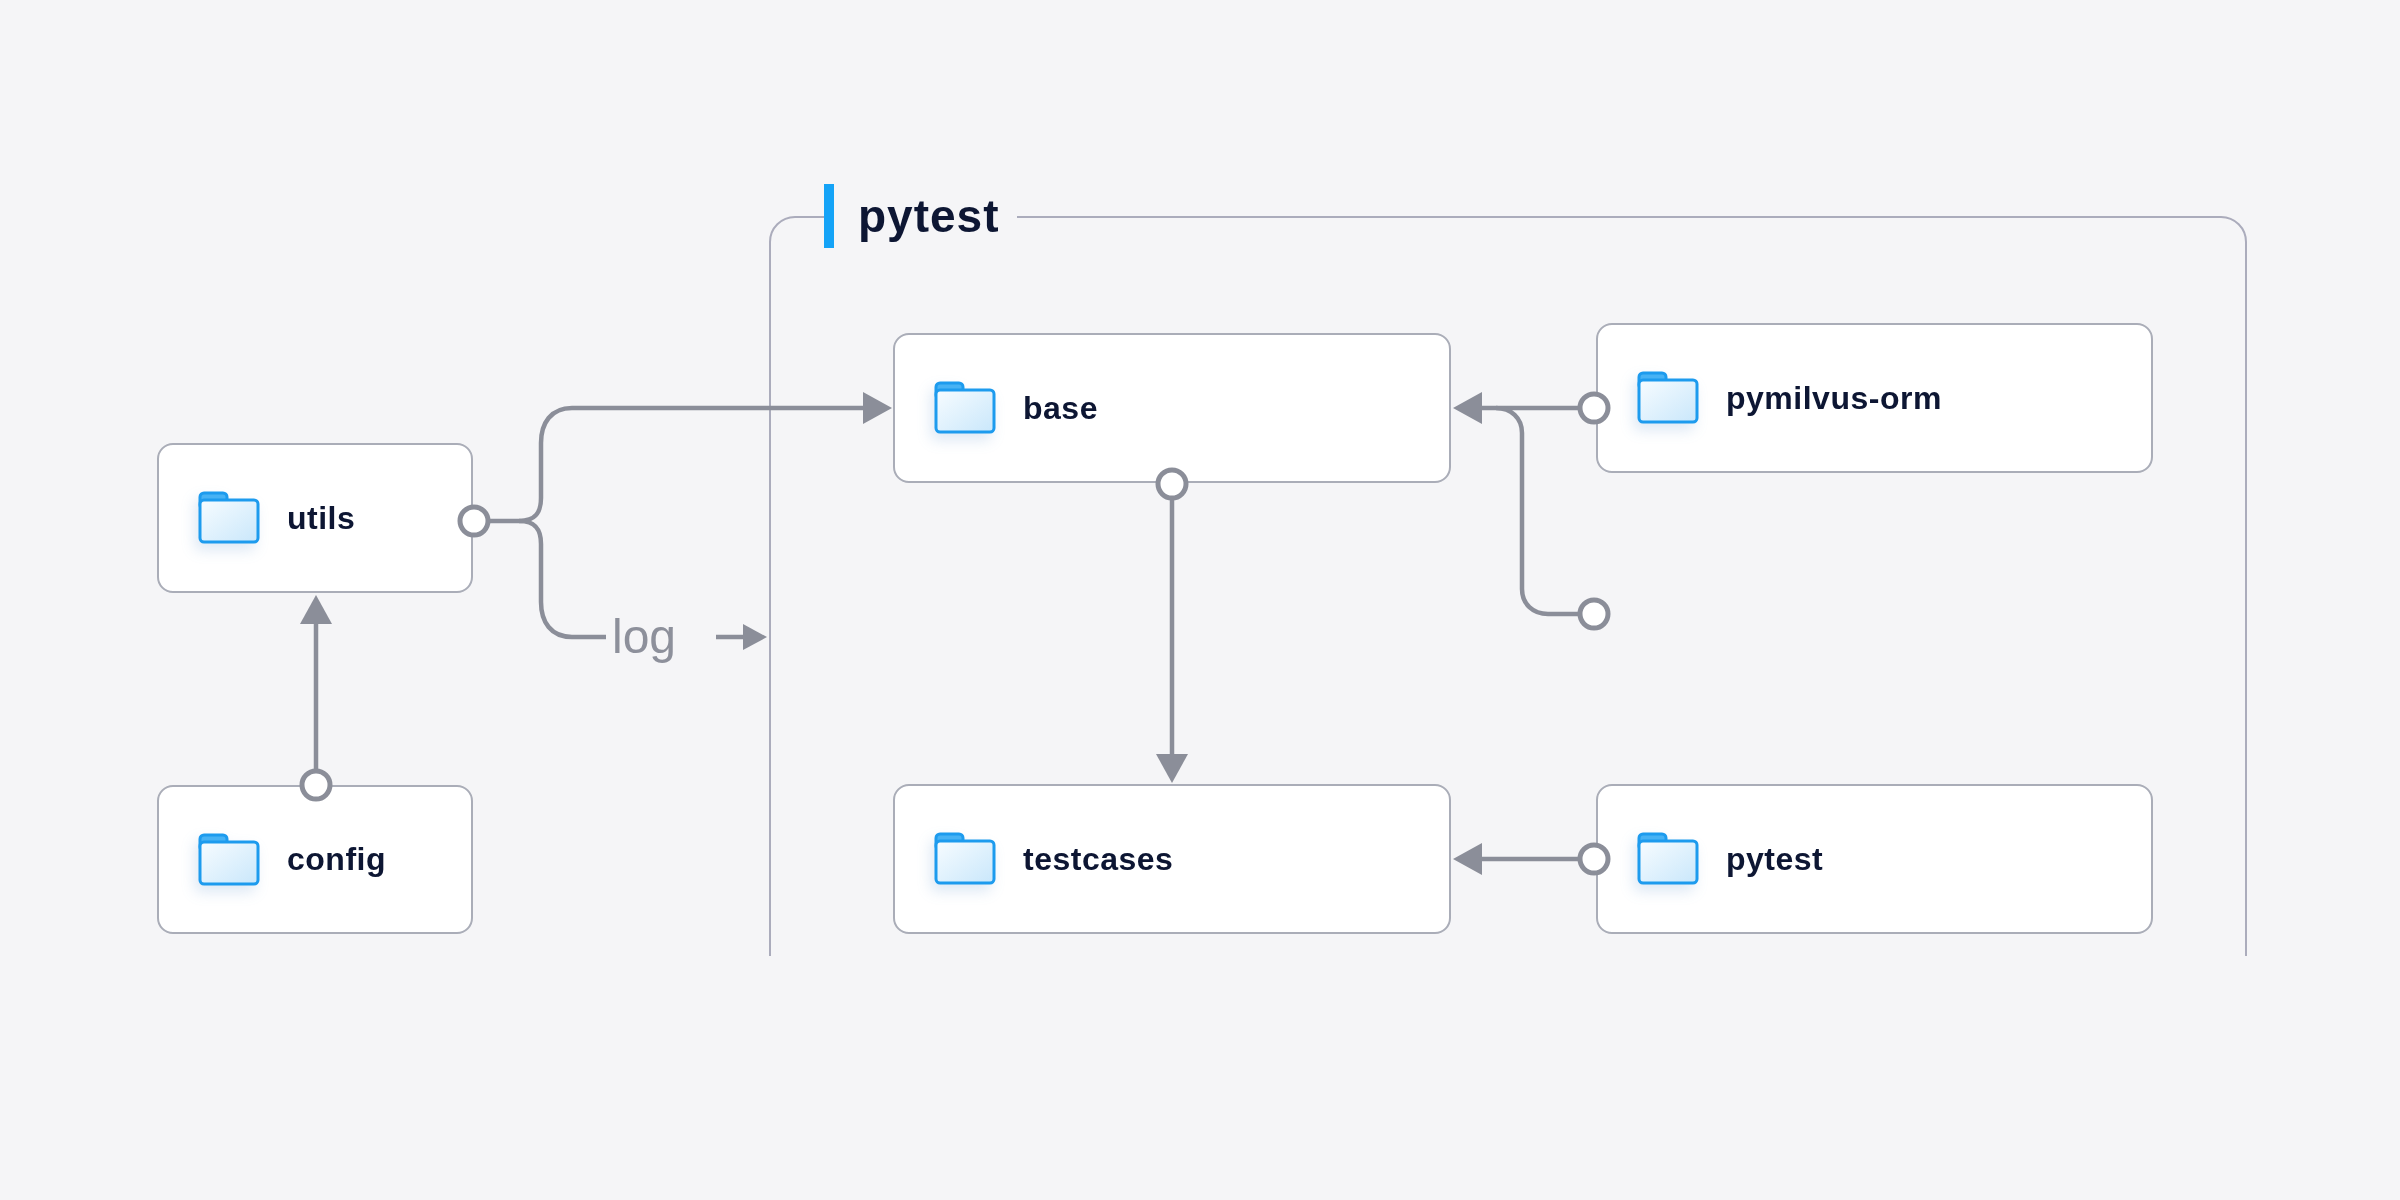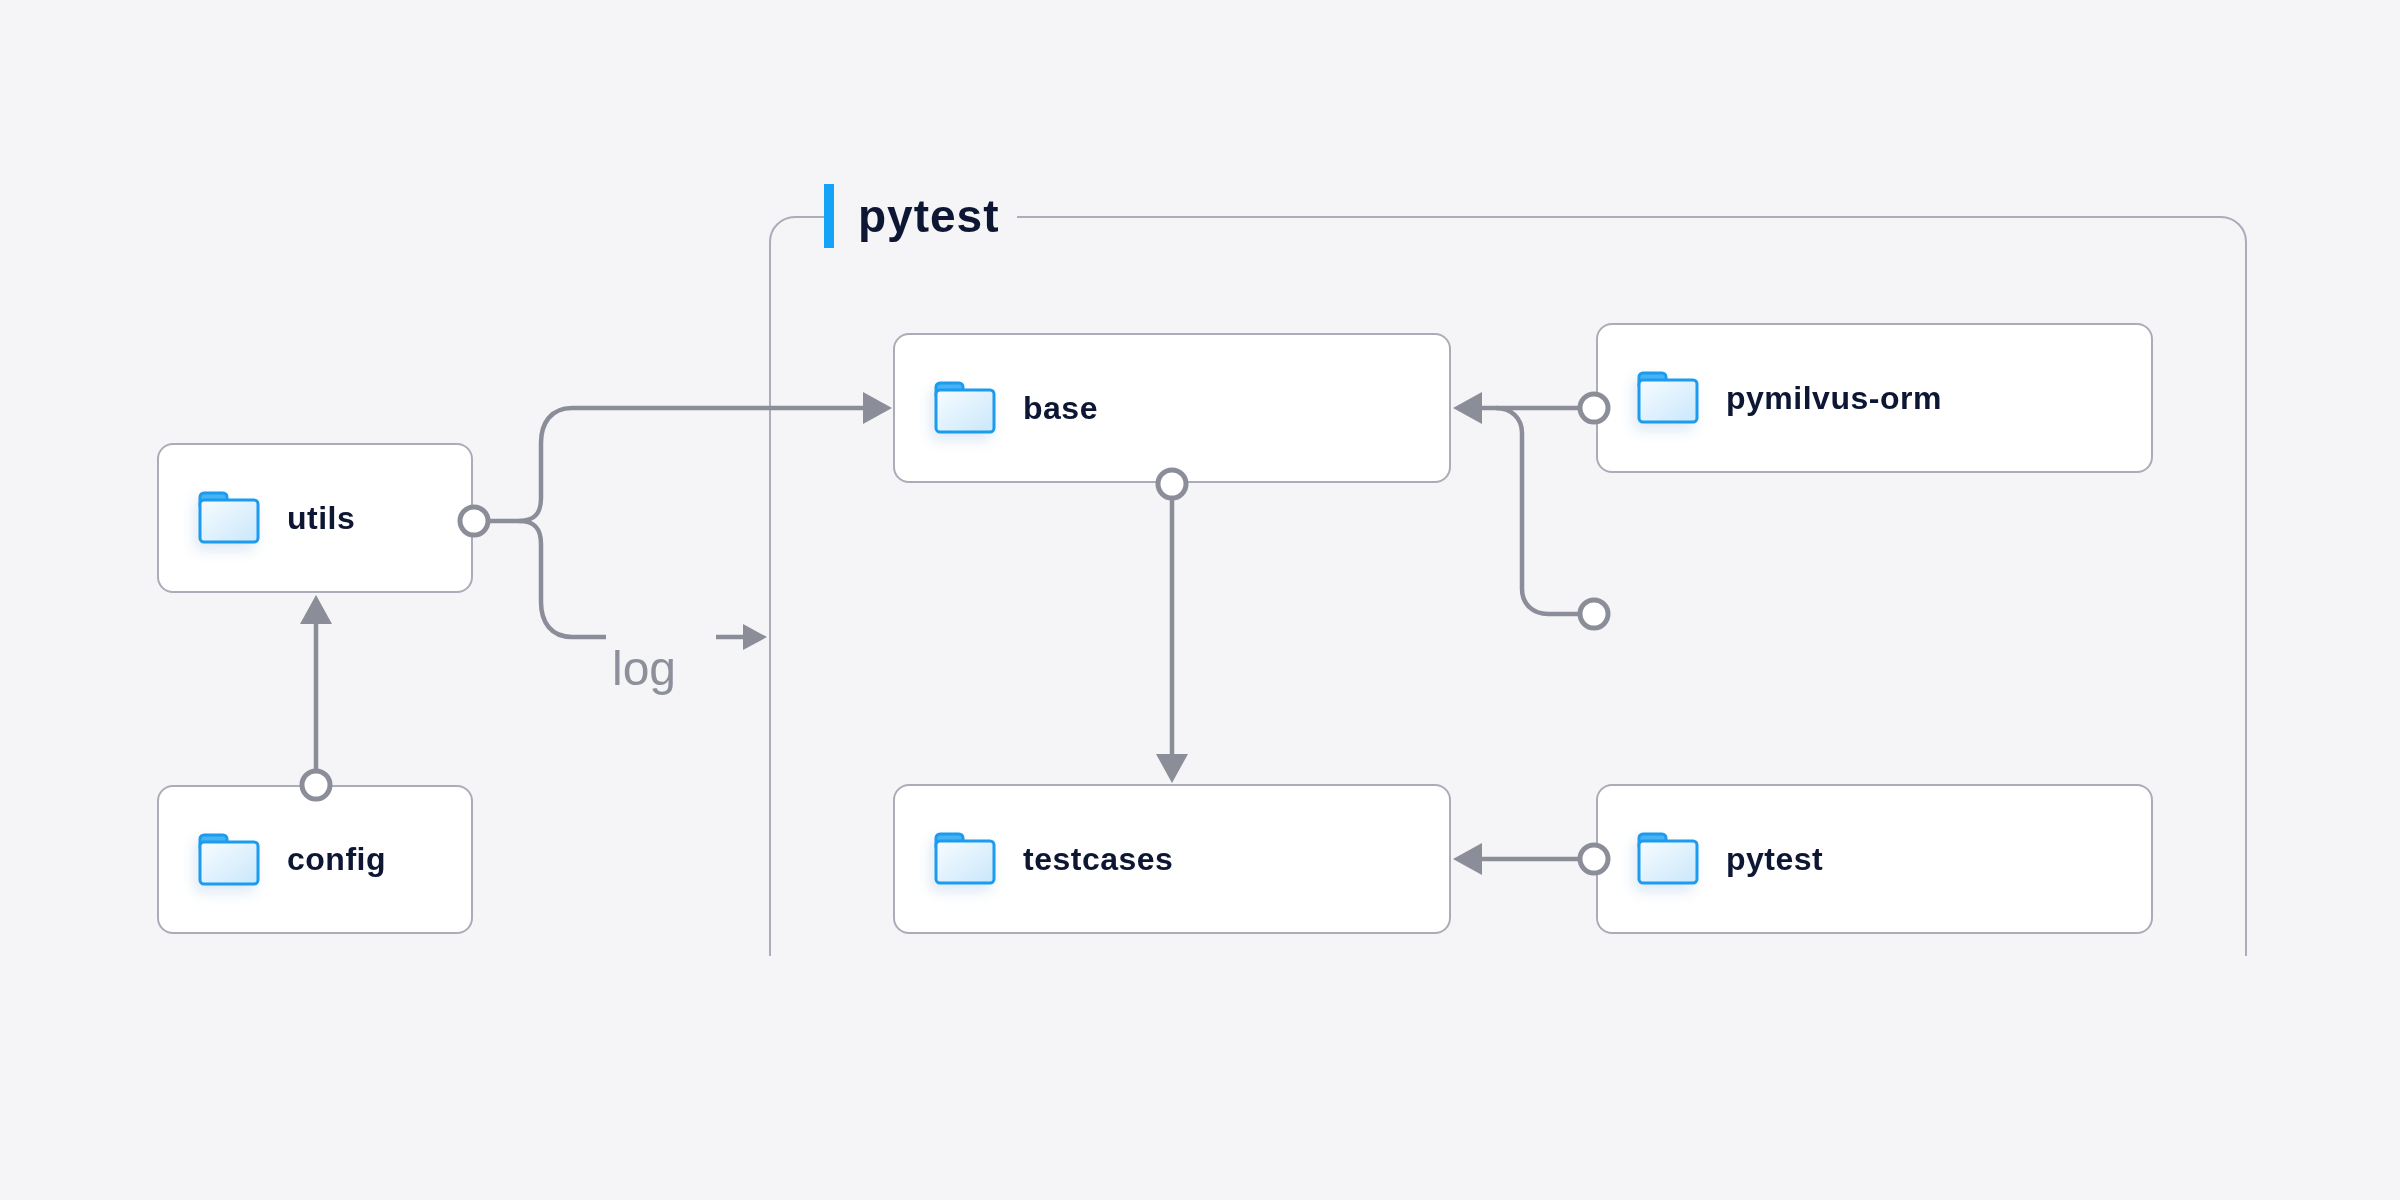--- a/index.html
+++ b/index.html
@@ -19,21 +19,21 @@
   .group-label .text{font-size:46px;font-weight:600;color:#0d1633;letter-spacing:1px;}
   .node{
     position:absolute;background:#ffffff;border:2px solid #aaadb8;border-radius:16px;
     display:flex;align-items:center;padding-left:38px;box-sizing:border-box;z-index:2;
   }
   .node .folder{width:64px;height:56px;flex:0 0 auto;margin-right:26px;
     filter:drop-shadow(-4px 7px 7px rgba(50,120,190,.16));}
   .node-label{font-size:32px;font-weight:600;color:#0d1633;letter-spacing:.5px;white-space:nowrap;}
   .edge-label{
     position:absolute;left:612px;top:608px;height:58px;line-height:58px;
-    font-size:48px;font-weight:500;color:#8d909b;z-index:2;margin-top:32px;
+    font-size:48px;font-weight:500;color:#8d909b;z-index:2;
   }
   svg.wires{position:absolute;left:0;top:0;z-index:4;pointer-events:none;}
   .defs-holder{position:absolute;width:0;height:0;overflow:hidden;}
 </style>
 </head>
 <body>
 
 <div class="stage">
 
   <svg class="defs-holder" aria-hidden="true">

